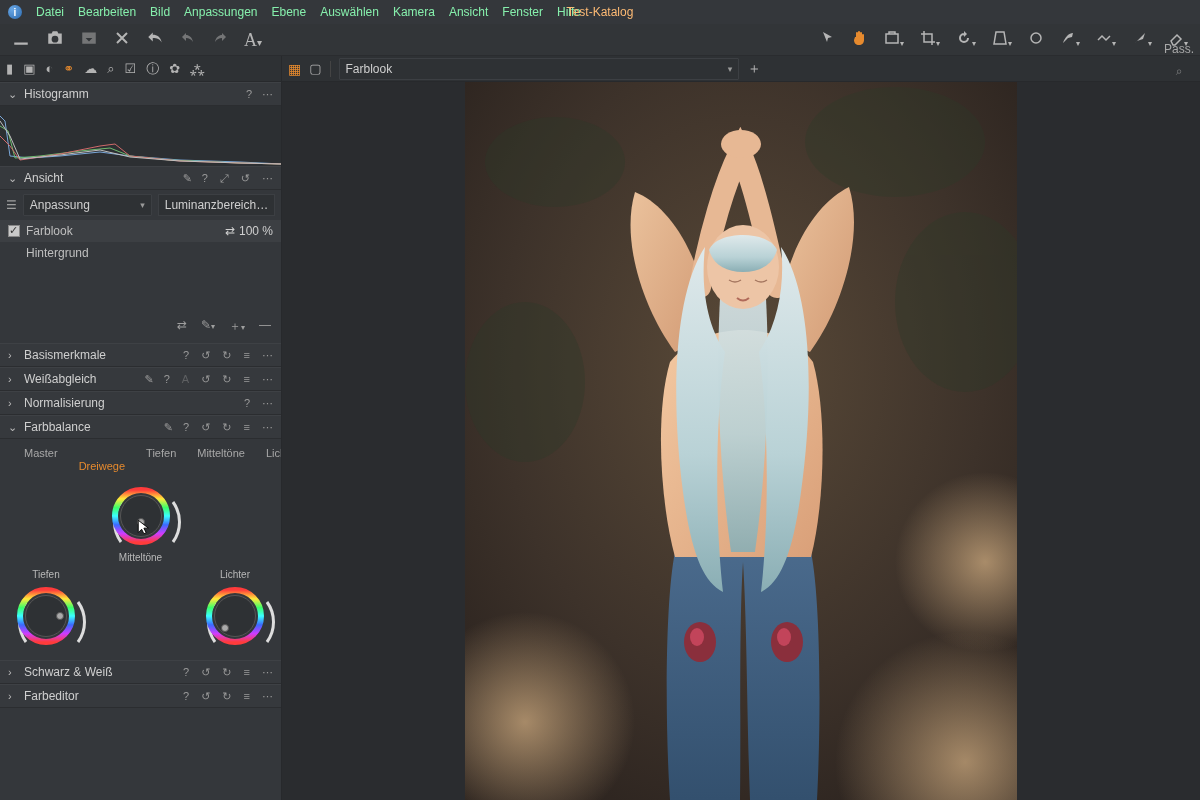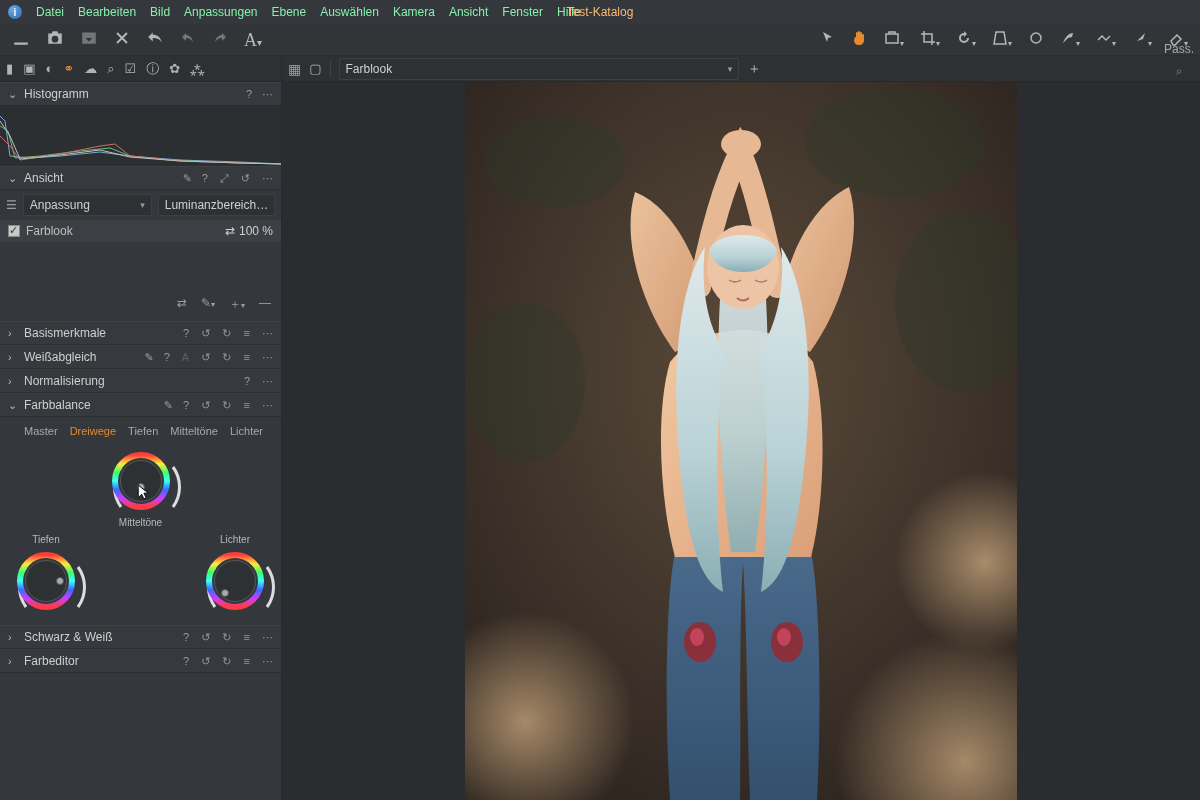--- a/index.html
+++ b/index.html
@@ -29,23 +29,23 @@
   .layers-row { display: flex; gap: 6px; padding: 4px 6px; }
   .dropdown { flex: 1; height: 22px; background: #2e3134; border: 1px solid #3c3f43; border-radius: 1px; display: flex; align-items: center; padding: 0 6px; color: #cfcfcf; cursor: pointer; justify-content: space-between; }
   .dropdown .caret { font-size: 9px; color: #999; }
   .btn-flat { flex: 1; height: 22px; background: #2e3134; border: 1px solid #3c3f43; display: flex; align-items: center; justify-content: center; color: #cfcfcf; cursor: pointer; }
   .layer-item { height: 22px; display: flex; align-items: center; padding: 0 8px; gap: 6px; }
   .layer-item.selected { background: #3c3f43; }
   .layer-item .chk { width: 12px; height: 12px; background: #c9c9c9; border: 1px solid #888; position: relative; }
   .layer-item .chk.on::after { content: "✓"; position: absolute; top: -2px; left: 0; color: #333; font-size: 11px; }
   .layer-item .opacity { margin-left: auto; color: #cfcfcf; display: flex; align-items: center; gap: 4px; }
   .layer-foot { display: flex; justify-content: flex-end; gap: 14px; padding: 8px 10px; color: #9e9e9e; }
-  .tool-tabs { display: flex; gap: 12px; padding: 8px 10px 6px 24px; font-size: 11px; }
+  .tool-tabs { display: flex; gap: 21px; padding: 8px 10px 6px 24px; font-size: 11px; }
   .tool-tabs span { color: #a8a8a8; cursor: pointer; }
-  .tool-tabs span.active { color: #e68a2e; }
+  .tool-tabs span.active { color: #e68a2e; margin-top: 13px; }
   .wheels { padding: 6px 10px 12px 10px; }
   .wheel-row-top { display: flex; justify-content: center; margin-bottom: 6px; position: relative; }
   .wheel-row-bot { display: flex; justify-content: space-between; padding: 0 4px; }
   .wheel-block { display: flex; flex-direction: column; align-items: center; gap: 4px; }
   .wheel-block .lbl { font-size: 10px; color: #b8b8b8; }
   .wheel { width: 64px; height: 64px; position: relative; }
   .wheel svg { position: absolute; top: 0; left: 0; }
   .wheel .inner { position: absolute; left: 11px; top: 11px; width: 42px; height: 42px; border-radius: 50%; background: #2e3134; border: 1px solid #555; }
   .wheel .dot { position: absolute; width: 8px; height: 8px; border-radius: 50%; background: #aaa; border: 1px solid #555; }
   .wheel-arc { position: absolute; width: 76px; height: 76px; top: -6px; left: -6px; }
@@ -191,20 +191,24 @@
       </div>
       <div class="btn-flat">Luminanzbereich…</div>
     </div>
     <div class="layer-item selected">
       <span class="chk on"></span>
       <span>Farblook</span>
       <span class="opacity">
           <span>⇄</span>
           <span>100 %</span>
         </span>
+    </div>
+    <div class="layer-item">
+      <span style="width:12px"></span>
+      <span>Hintergrund</span>
     </div>
     <div style="height:46px"></div>
     <div class="layer-foot">
       <span>⇄</span>
       <span>✎<span style="font-size:8px">▾</span></span>
       <span>＋<span style="font-size:8px">▾</span></span>
       <span>—</span>
     </div>
 
     <div class="panel-header">

